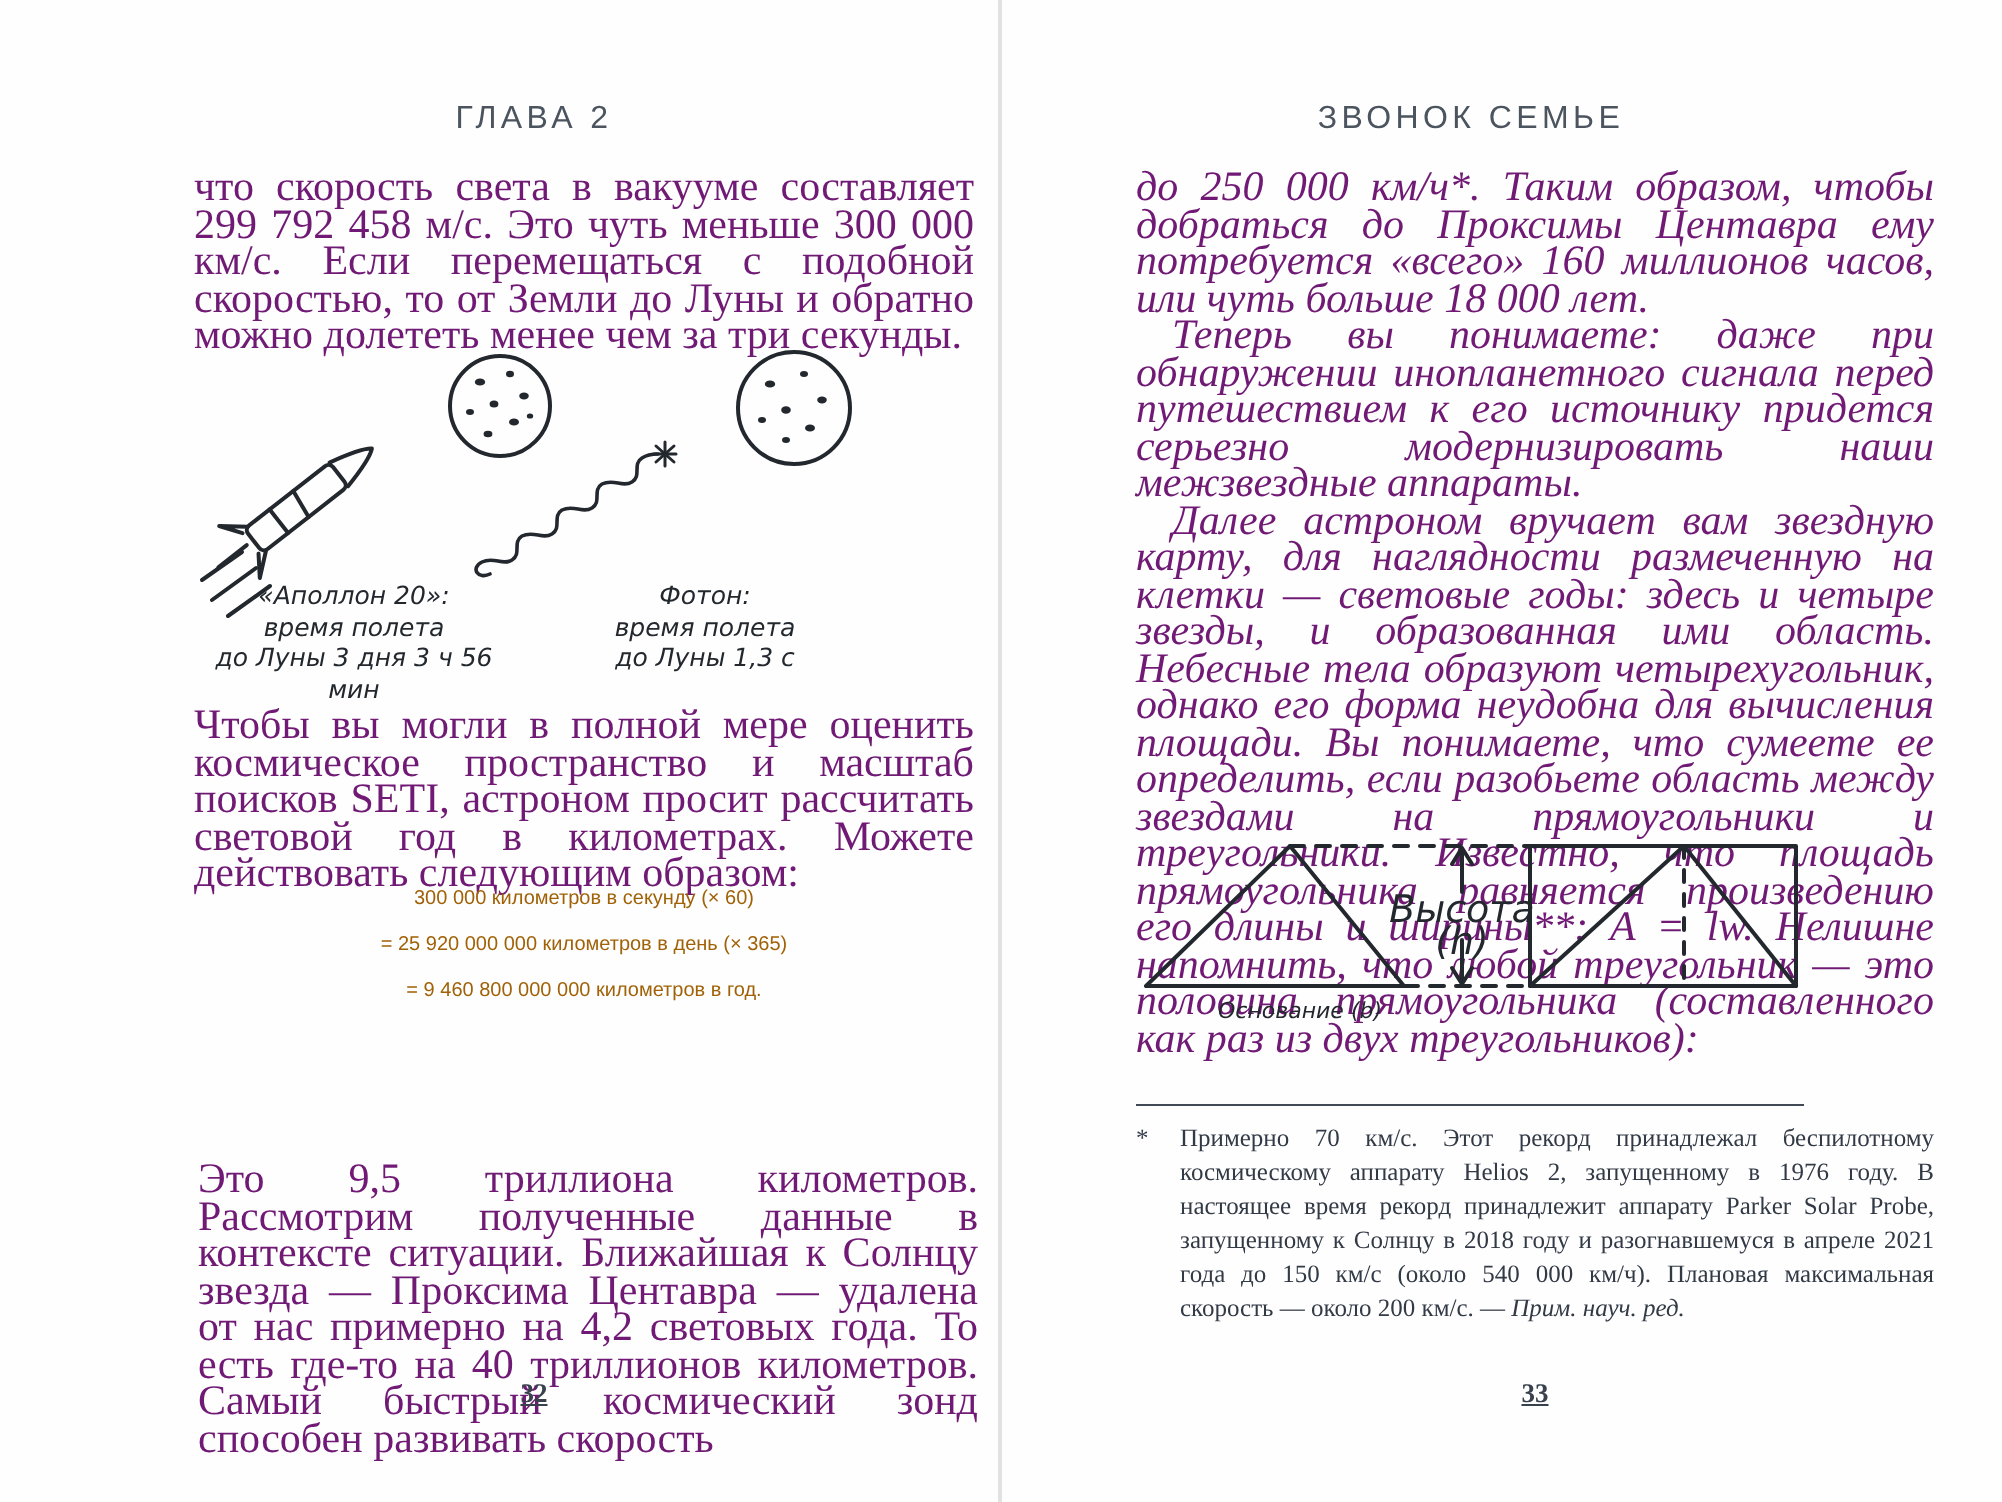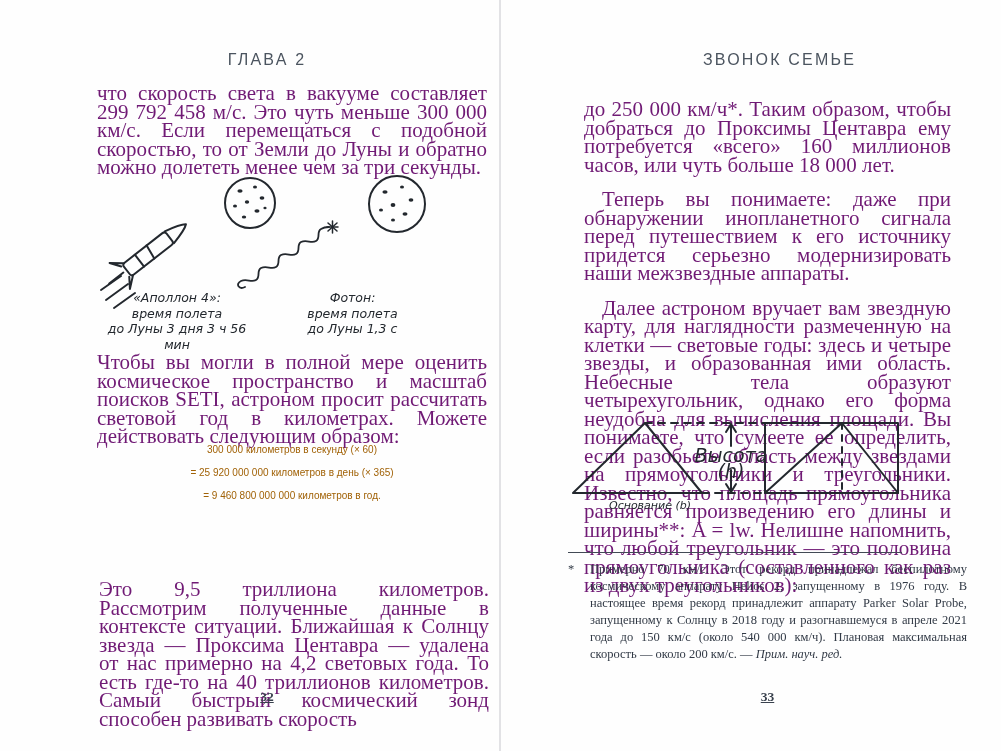--- a/index.html
+++ b/index.html
@@ -4,21 +4,21 @@
 <style>
   html,body{margin:0;padding:0;}
   body{background:#ffffff;font-family:"Liberation Serif",serif;}
   .spread{position:relative;width:1001px;height:751px;background:#fefefe;overflow:hidden;}
   .spine{position:absolute;left:499px;top:0;width:2px;height:751px;background:#e2e2e5;}
 
   .abs{position:absolute;}
   .running-header{font-family:"Liberation Sans",sans-serif;font-size:16px;letter-spacing:2.2px;
     color:#4b545f;text-align:center;}
   .bodytext{font-size:21px;line-height:18.5px;color:#701a75;text-align:justify;hyphens:auto;}
-  .bodytext p{margin:16px;}
+  .bodytext p{margin:0;font-style:italic;}
   .bodytext p.indent{text-indent:18px;}
   .pagenum{font-family:"Liberation Serif",serif;font-size:13.5px;font-weight:bold;color:#39414d;text-align:center;text-decoration:underline;}
 
   .calc{font-family:"Liberation Sans",sans-serif;font-size:10px;line-height:23px;
     color:#a16207;text-align:center;}
 
   .hand{font-family:"DejaVu Sans",sans-serif;font-style:italic;font-size:12.5px;line-height:15.5px;
     color:#23282e;text-align:center;}
 
   .fn{font-size:12.5px;line-height:17px;color:#323a46;text-align:justify;position:relative;}
@@ -92,21 +92,21 @@
                    c5,-3 0,-9 5,-12 c6,-3 10,2 15,-1 c5,-3 0,-9 5,-12 c3,-2 6,-2 8,-2"></path>
           <g stroke-width="1.5">
             <line x1="230" y1="57" x2="241" y2="57"></line>
             <line x1="235.5" y1="51" x2="235.5" y2="63"></line>
             <line x1="231" y1="53" x2="240" y2="61"></line>
             <line x1="231" y1="61" x2="240" y2="53"></line>
           </g>
         </g>
       </svg>
       <div class="abs hand" style="left:0px;top:120px;width:160px;">
-        <div>«Аполлон 4»:</div>
+        <div>«Аполлон 20»:</div>
         <div>время полета</div>
         <div>до Луны 3 дня 3 ч 56 мин</div>
       </div>
       <div class="abs hand" style="left:178px;top:120px;width:155px;">
         <div>Фотон:</div>
         <div>время полета</div>
         <div>до Луны 1,3 с</div>
       </div>
     </div>
 
@@ -117,21 +117,21 @@
       <div>= 25 920 000 000 километров в день (× 365)</div>
       <div>= 9 460 800 000 000 километров в год.</div>
     </div>
 
     <div class="abs bodytext" style="left:99px;top:567px;width:390px;margin-top:13px;">Это 9,5 триллиона километров. Рассмотрим полученные данные в контексте ситуации. Ближайшая к Солнцу звезда — Проксима Центавра — удалена от нас примерно на 4,2 световых года. То есть где-то на 40 триллионов километров. Самый быстрый космический зонд способен развивать скорость</div>
 
     <div class="abs pagenum" style="left:97px;top:689px;width:340px;">32</div>
   </div>
 
   <div>
-    <div class="abs running-header" style="left:580px;top:51px;width:399px;">ЗВОНОК СЕМЬЕ</div>
+    <div class="abs running-header" style="left:536px;top:51px;width:399px;">ЗВОНОК СЕМЬЕ</div>
 
     <div class="abs bodytext" style="left:568px;top:84px;width:399px;">
       <p>до 250 000 км/ч*. Таким образом, чтобы добраться до Проксимы Центавра ему потребуется «всего» 160 миллионов часов, или чуть больше 18 000 лет.</p>
       <p class="indent">Теперь вы понимаете: даже при обнаружении инопланетного сигнала перед путешествием к его источнику придется серьезно модернизировать наши межзвездные аппараты.</p>
       <p class="indent">Далее астроном вручает вам звездную карту, для наглядности размеченную на клетки — световые годы: здесь и четыре звезды, и образованная ими область. Небесные тела образуют четырехугольник, однако его форма неудобна для вычисления площади. Вы понимаете, что сумеете ее определить, если разобьете область между звездами на прямоугольники и треугольники. Известно, что площадь прямоугольника равняется произведению его длины и ширины**: A = lw. Нелишне напомнить, что любой треугольник — это половина прямоугольника (составленного как раз из двух треугольников):</p>
     </div>
 
     <div class="abs" style="left:568px;top:412px;width:399px;height:108px;">
       <svg width="399" height="108" viewBox="0 0 399 108">
         <g stroke="#23282e" stroke-width="2" fill="none" stroke-linejoin="round" stroke-linecap="round">

